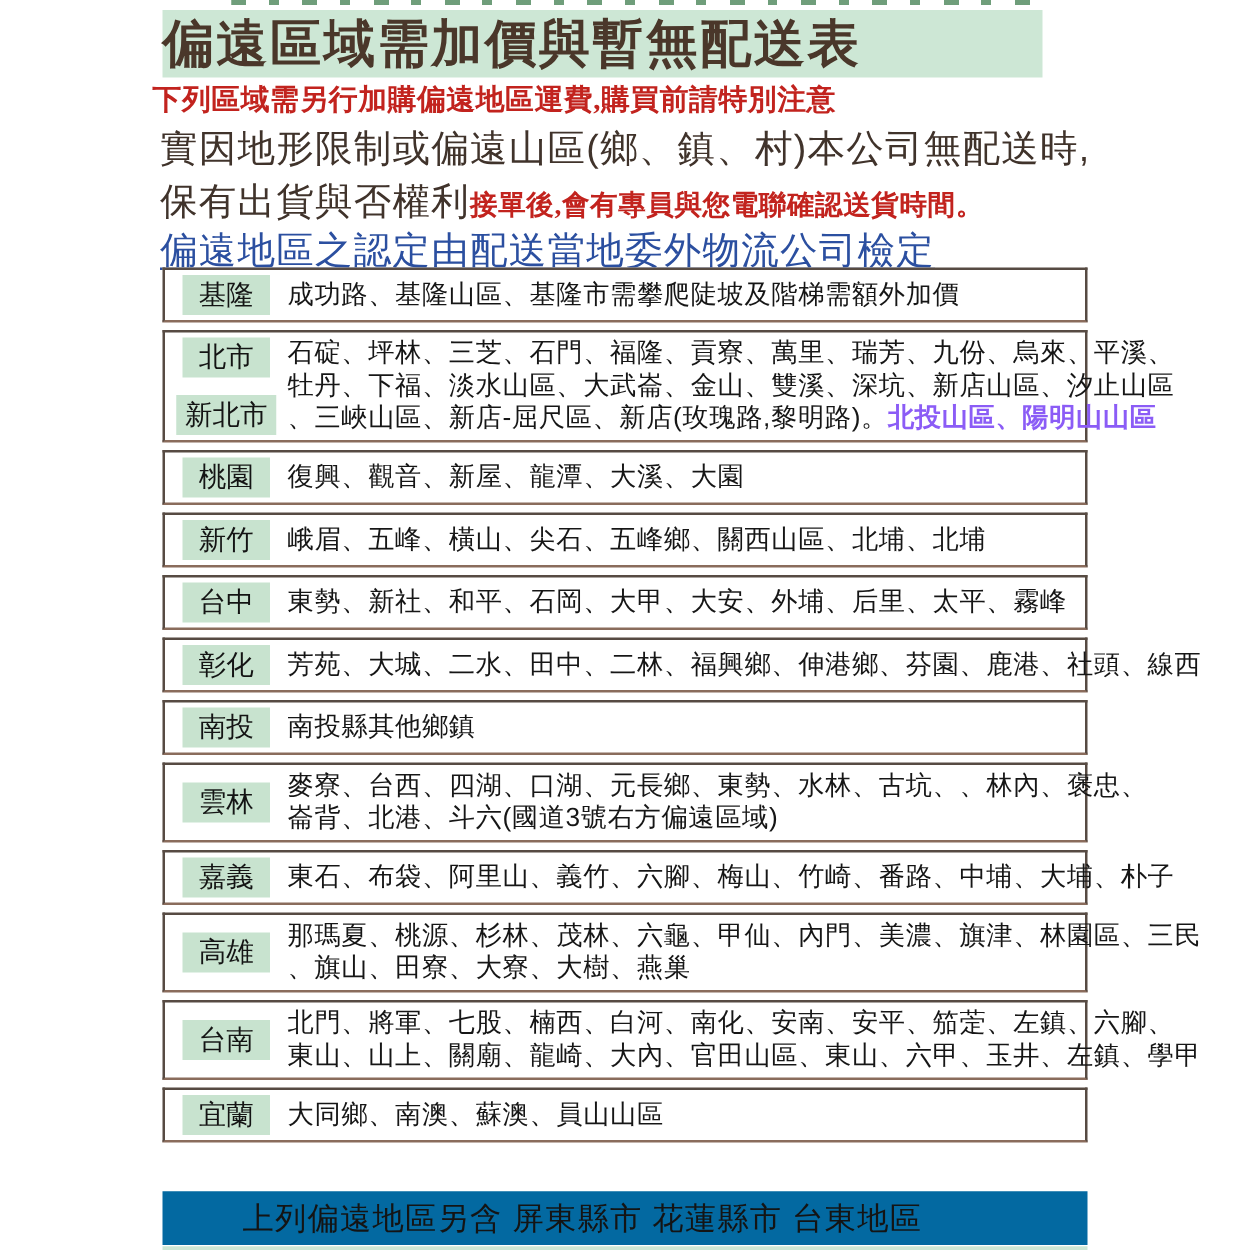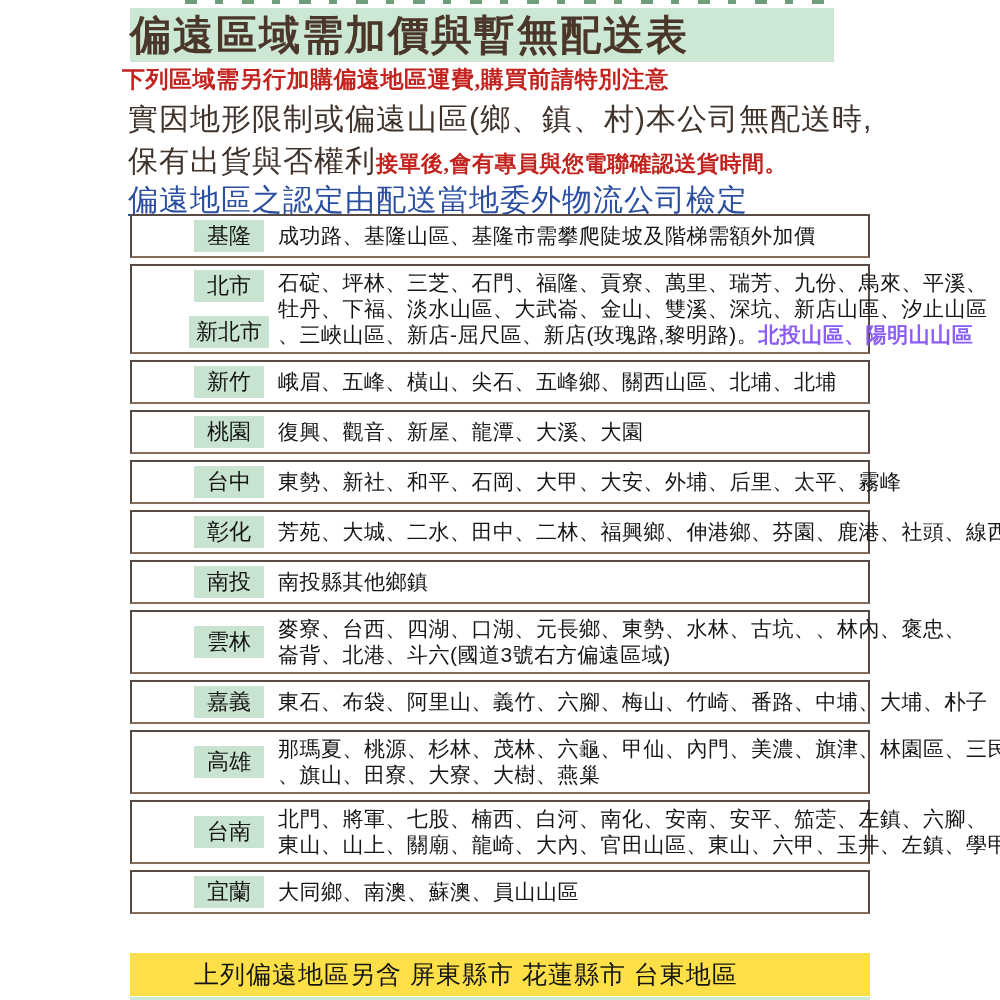--- a/index.html
+++ b/index.html
@@ -38,33 +38,33 @@
     letter-spacing:1px;white-space:nowrap;
     text-decoration:underline;text-decoration-thickness:2px;text-underline-offset:4px;
   }
   .region-table{position:absolute;left:130px;top:214px;width:740px;}
   .row{
     box-sizing:border-box;width:740px;background:#ffffff;
     border:2px solid #574b43;border-bottom-color:#8a6c5c;
     display:flex;align-items:center;padding:4px 0;margin-bottom:6px;
   }
   .label-col{
-    width:98px;flex-shrink:0;display:flex;flex-direction:column;align-items:center;gap:14px;margin-left:48px;
+    width:98px;flex-shrink:0;display:flex;flex-direction:column;align-items:center;gap:14px;
   }
   .region-label{
     background:#c8e3cf;color:#141414;font-size:22px;line-height:26px;
     padding:3px 7px;min-width:56px;text-align:center;white-space:nowrap;
   }
   .content-col{flex:1;padding-right:4px;min-width:0;}
   .area-line{
     font-size:21px;color:#161616;line-height:26px;letter-spacing:.5px;white-space:nowrap;
   }
   .seg.muted{color:#8b5cf6;font-weight:bold;}
   .footer-banner{
-    position:absolute;left:130px;top:953px;width:740px;height:43px;background:#fde047;
+    position:absolute;left:130px;top:953px;width:740px;height:43px;background:#0369a1;
     box-sizing:border-box;display:flex;align-items:center;padding-left:64px;
     font-size:25px;color:#141414;letter-spacing:1px;white-space:nowrap;
   }
   .bottom-strip{
     position:absolute;left:130px;top:997px;width:740px;height:3px;background:#cde7d5;
   }
 </style>
 </head>
 <body>
 
@@ -100,32 +100,32 @@
         <div class="region-label">新北市</div>
       </div>
       <div class="content-col">
         <div class="area-line"><span class="seg default">石碇、坪林、三芝、石門、福隆、貢寮、萬里、瑞芳、九份、烏來、平溪、</span></div>
         <div class="area-line"><span class="seg default">牡丹、下福、淡水山區、大武崙、金山、雙溪、深坑、新店山區、汐止山區</span></div>
         <div class="area-line"><span class="seg default">、三峽山區、新店-屈尺區、新店(玫瑰路,黎明路)。</span><span class="seg muted">北投山區、陽明山山區</span></div>
       </div>
     </div>
     <div class="row">
       <div class="label-col">
+        <div class="region-label">桃園</div>
+      </div>
+      <div class="content-col">
+        <div class="area-line"><span class="seg default">復興、觀音、新屋、龍潭、大溪、大園</span></div>
+      </div>
+    </div>
+    <div class="row">
+      <div class="label-col">
         <div class="region-label">新竹</div>
       </div>
       <div class="content-col">
         <div class="area-line"><span class="seg default">峨眉、五峰、橫山、尖石、五峰鄉、關西山區、北埔、北埔</span></div>
-      </div>
-    </div>
-    <div class="row">
-      <div class="label-col">
-        <div class="region-label">桃園</div>
-      </div>
-      <div class="content-col">
-        <div class="area-line"><span class="seg default">復興、觀音、新屋、龍潭、大溪、大園</span></div>
       </div>
     </div>
     <div class="row">
       <div class="label-col">
         <div class="region-label">台中</div>
       </div>
       <div class="content-col">
         <div class="area-line"><span class="seg default">東勢、新社、和平、石岡、大甲、大安、外埔、后里、太平、霧峰</span></div>
       </div>
     </div>

